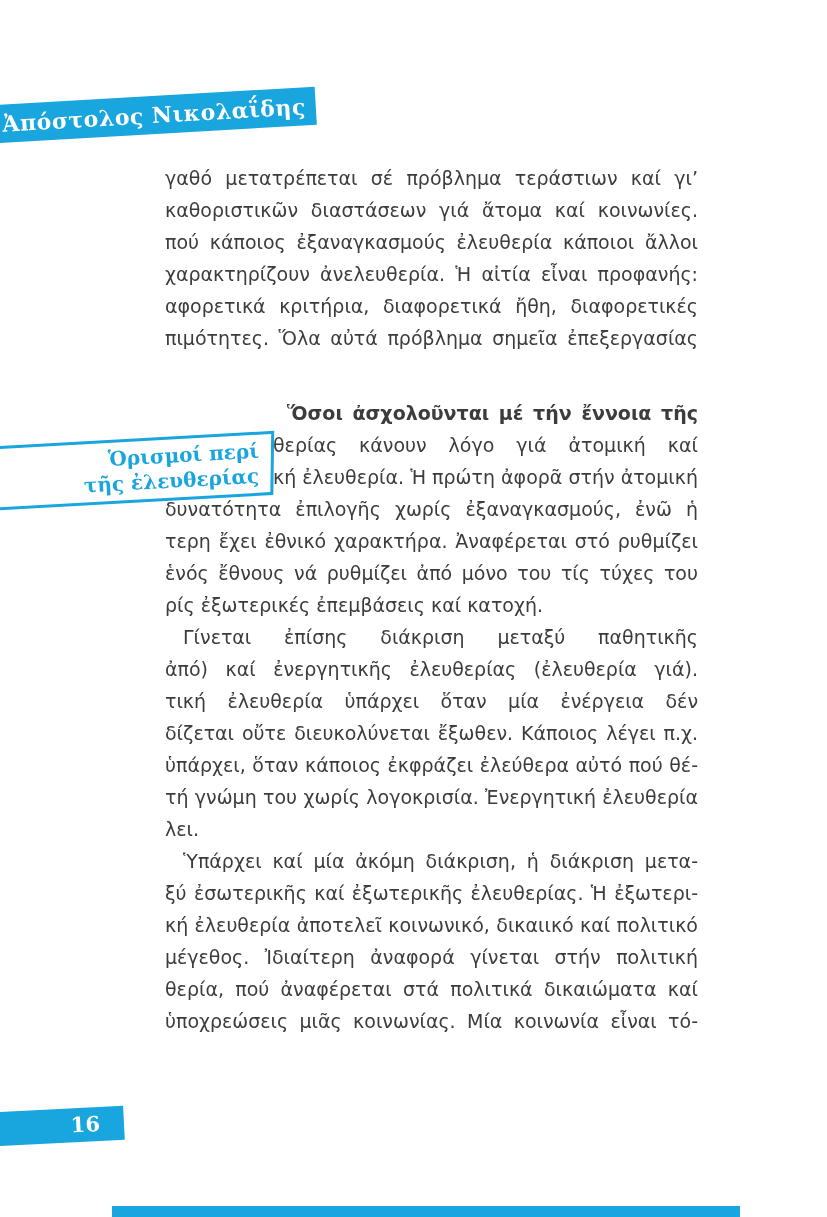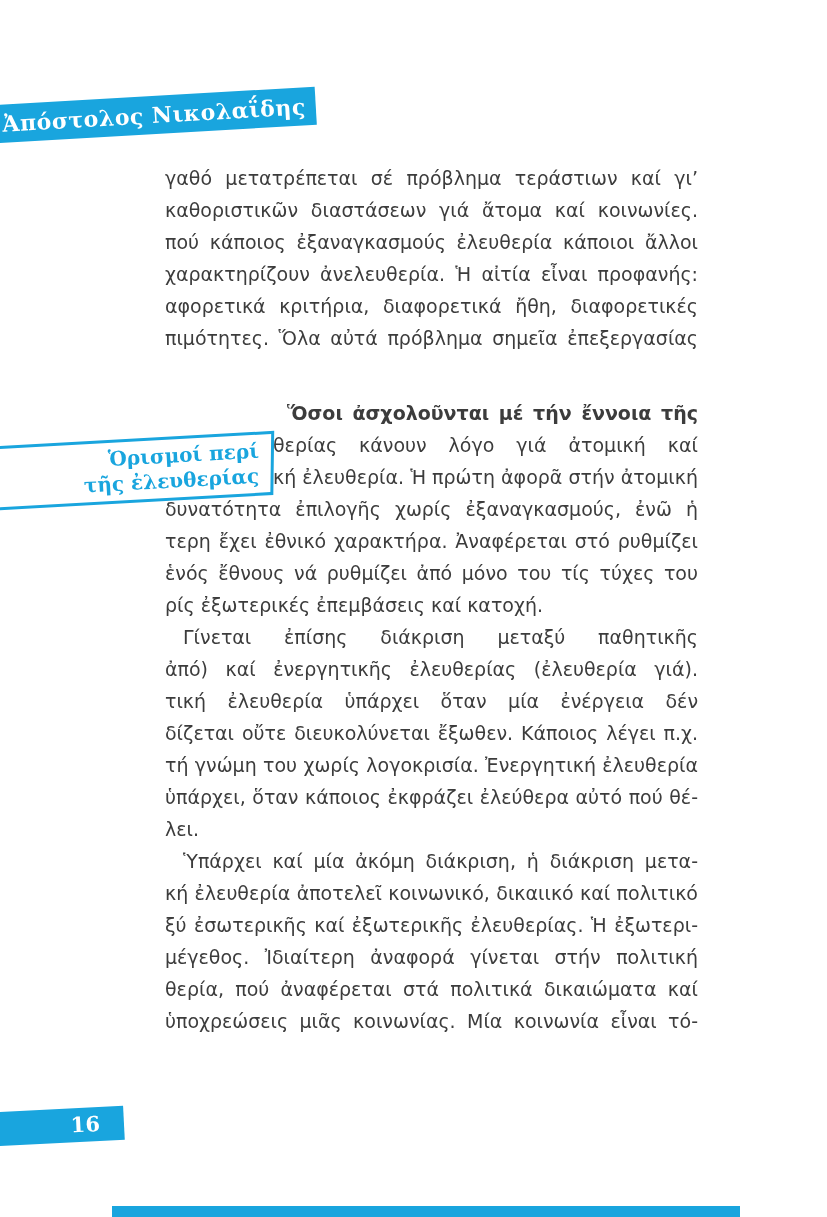--- a/index.html
+++ b/index.html
@@ -82,27 +82,27 @@
     <div class="bl j w">κή ἐλευθερία. Ἡ πρώτη ἀφορᾶ στήν ἀτομική</div>
     <div class="bl j">δυνατότητα ἐπιλογῆς χωρίς ἐξαναγκασμούς, ἐνῶ ἡ δεύ-</div>
     <div class="bl j">τερη ἔχει ἐθνικό χαρακτήρα. Ἀναφέρεται στό ρυθμίζει</div>
     <div class="bl j">ἑνός ἔθνους νά ρυθμίζει ἀπό μόνο του τίς τύχες του χω-</div>
     <div class="bl">ρίς ἐξωτερικές ἐπεμβάσεις καί κατοχή.</div>
 
     <div class="bl j i1">Γίνεται ἐπίσης διάκριση μεταξύ παθητικῆς (ἐλευθερία</div>
     <div class="bl j">ἀπό) καί ἐνεργητικῆς ἐλευθερίας (ἐλευθερία γιά). Παθη-</div>
     <div class="bl j">τική ἐλευθερία ὑπάρχει ὅταν μία ἐνέργεια δέν παρεμπο-</div>
     <div class="bl j">δίζεται οὔτε διευκολύνεται ἔξωθεν. Κάποιος λέγει π.χ.</div>
+    <div class="bl j">ὑπάρχει, ὅταν κάποιος ἐκφράζει ἐλεύθερα αὐτό πού θέ-</div>
     <div class="bl j">τή γνώμη του χωρίς λογοκρισία. Ἐνεργητική ἐλευθερία</div>
-    <div class="bl j">ὑπάρχει, ὅταν κάποιος ἐκφράζει ἐλεύθερα αὐτό πού θέ-</div>
     <div class="bl">λει.</div>
 
     <div class="bl j i1">Ὑπάρχει καί μία ἀκόμη διάκριση, ἡ διάκριση μετα-</div>
+    <div class="bl j">ξύ ἐσωτερικῆς καί ἐξωτερικῆς ἐλευθερίας. Ἡ ἐξωτερι-</div>
     <div class="bl j">κή ἐλευθερία ἀποτελεῖ κοινωνικό, δικαιικό καί πολιτικό</div>
-    <div class="bl j">ξύ ἐσωτερικῆς καί ἐξωτερικῆς ἐλευθερίας. Ἡ ἐξωτερι-</div>
     <div class="bl j">μέγεθος. Ἰδιαίτερη ἀναφορά γίνεται στήν πολιτική ἐλευ-</div>
     <div class="bl j">θερία, πού ἀναφέρεται στά πολιτικά δικαιώματα καί τίς</div>
     <div class="bl j">ὑποχρεώσεις μιᾶς κοινωνίας. Μία κοινωνία εἶναι τό-</div>
   </div>
 
   <div class="tag">
     <span>Ὁρισμοί περί</span>
     <span>τῆς ἐλευθερίας</span>
   </div>
 

